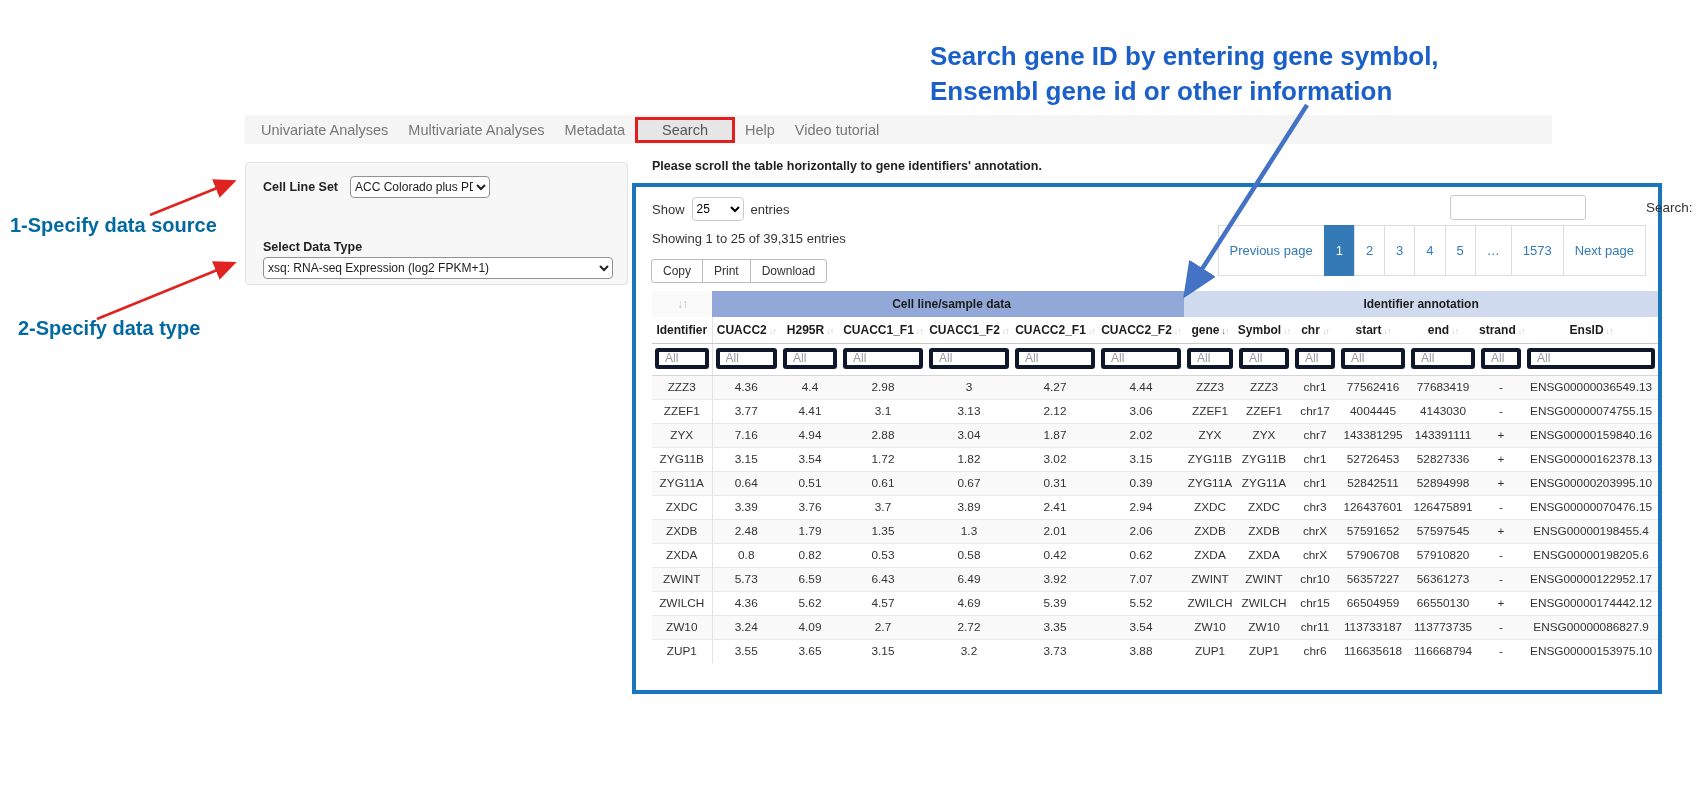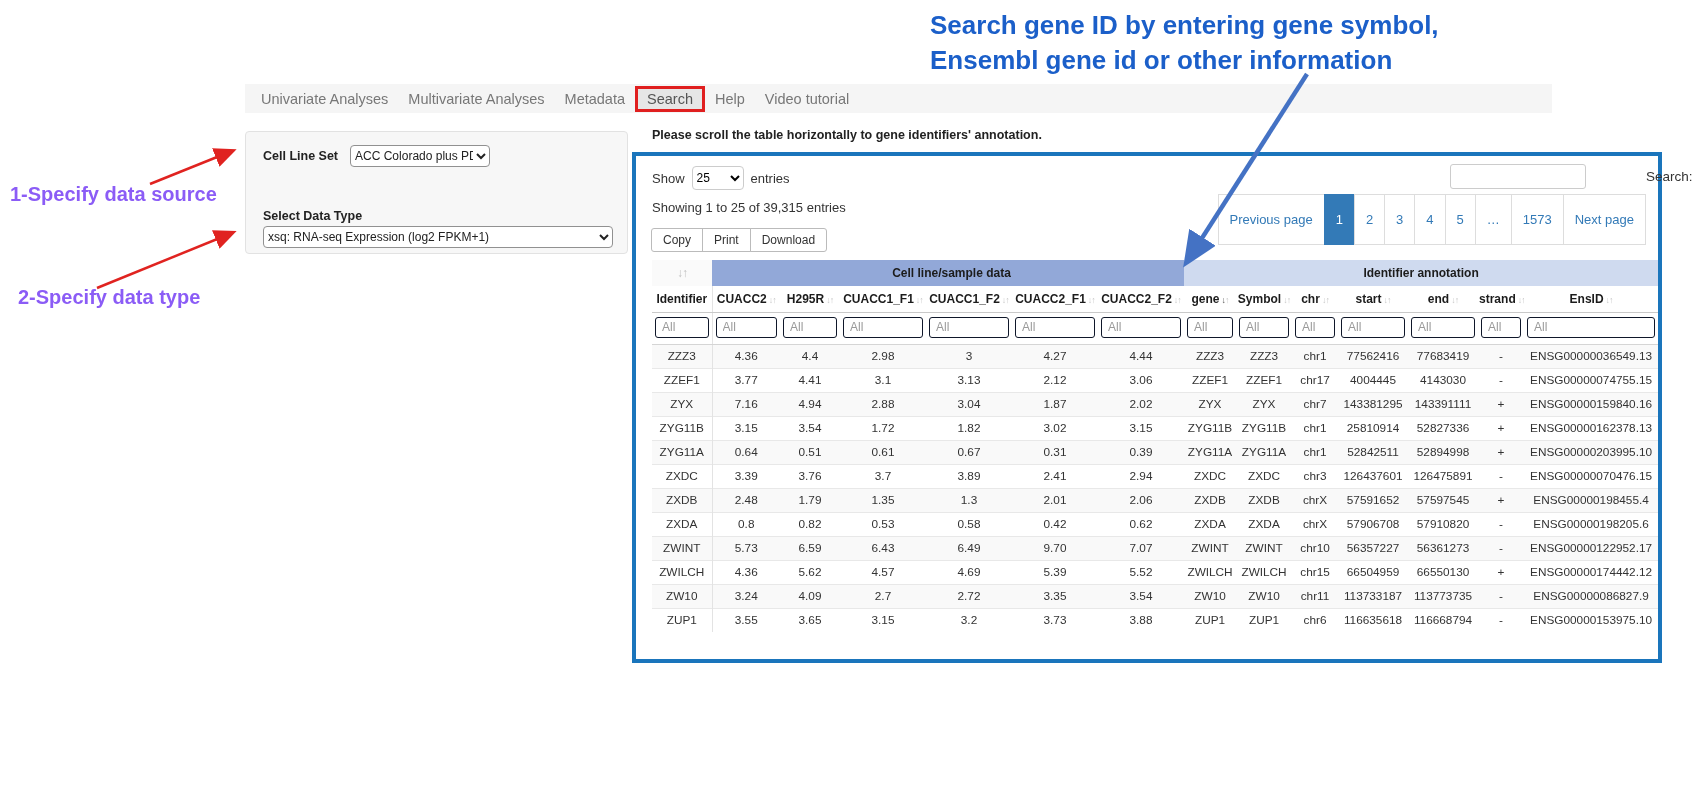--- a/index.html
+++ b/index.html
@@ -1,29 +1,29 @@
 <!DOCTYPE html>
 <html><head>
 <meta charset="utf-8">
 <style>
   * { box-sizing: border-box; }
   body { margin:0; font-family:"Liberation Sans", sans-serif; background:#fff; }
-  .stage { position:relative; width:1695px; height:734px; background:#fff; overflow:hidden; }
+  .stage { position:relative; width:1695px; height:734px; background:#fff; overflow:hidden;margin-top:31px; }
 
   
   .tip-heading { position:absolute; left:930px; top:8px; font-size:26px; font-weight:bold; line-height:35px; color:#1b5fc9; }
-  .red-note { position:absolute; color:#8b5cf6; font-size:20px; font-weight:bold; white-space:nowrap; }
+  .red-note { position:absolute; color:#0369a1; font-size:20px; font-weight:bold; white-space:nowrap; }
   #step1 { left:10px; top:183px; }
   #step2 { left:18px; top:286px; }
   .arrow-layer { position:absolute; left:0; top:0; width:1695px; height:794px; pointer-events:none; }
 
   
   .nav-bar { position:absolute; left:245px; top:84px; width:1307px; height:29px; background:#f5f5f5; display:flex; align-items:center; padding-left:6px; }
   .nav-item { color:#777; font-size:14.5px; padding:2px 10px; cursor:default; }
-  .nav-item.active { border:3px solid #e01f1f; background:#e6e6e6; color:#555; padding:2px 9px; }
+  .nav-item.active { border:3px solid #e01f1f; background:#e6e6e6; color:#555; padding:2px 24px; }
 
   
   .panel { position:absolute; left:245px; top:131px; width:383px; height:123px; background:#f7f7f7; border:1px solid #e2e2e2; border-radius:4px; }
   .panel-label { font-size:12.5px; font-weight:bold; color:#222; }
   .cell-line-row { position:absolute; left:17px; top:13px; display:flex; align-items:center; gap:12px; }
   .panel select { font-size:12px; font-family:"Liberation Sans", sans-serif; height:22px; border:1px solid #919191; border-radius:4px; background:#fff; color:#222; }
   #cellLineSelect { width:140px; }
   .dtype-label { position:absolute; left:17px; top:77px; }
   #dataTypeSelect { position:absolute; left:17px; top:94px; width:350px; }
 
@@ -51,21 +51,21 @@
   .gene-table th, .gene-table td { overflow:hidden; white-space:nowrap; }
   .group-row th { height:26px; font-size:12px; font-weight:bold; color:#1c1c1c; text-align:center; }
   .g-empty { background:#fafafa; }
   .g-dark  { background:#92a8d8;padding-left:8px; }
   .g-light { background:#cfdaef; }
   .head-row th { height:26px; font-size:12px; font-weight:bold; color:#1c1c1c; text-align:center; border-bottom:1px solid #c9c9c9; padding:3px 1px; cursor:pointer; }
   .sort { font-size:9px; color:#c9c9c9; margin-left:2px; letter-spacing:-1px; }
   .sort .dn.on { color:#555; }
   .sort-big { font-size:12px; color:#c0c0c0; letter-spacing:-1px; }
   .filter-row td { padding:4px 3px 6px 3px; border-bottom:1px solid #d5d5d5; }
-  .filter-row input { width:100%; height:21px; border:1px solid #0f172a; border-radius:3px; padding:2px 6px; font-size:12px; color:#555; background:#fff; }
+  .filter-row input { width:100%; height:21px; border:4px solid #0f172a; border-radius:3px; padding:2px 6px; font-size:12px; color:#555; background:#fff; }
   .filter-row input::placeholder { color:#9a9a9a; }
   tbody.rows td { height:24px; font-size:11.8px; color:#333; text-align:center; border-top:1px solid #e8e8e8; padding:2px 1px; }
   tbody.rows tr.odd { background:#f9f9f9; }
   tbody.rows td:first-child, .head-row th:first-child, .filter-row td:first-child { border-right:1px solid #e3e3e3; }
 </style>
 </head>
 <body>
 
 <div class="stage">
 
@@ -240,21 +240,21 @@
             <td>ZYG11B</td>
             <td>3.15</td>
             <td>3.54</td>
             <td>1.72</td>
             <td>1.82</td>
             <td>3.02</td>
             <td>3.15</td>
             <td>ZYG11B</td>
             <td>ZYG11B</td>
             <td>chr1</td>
-            <td>25810914</td>
+            <td>52726453</td>
             <td>52827336</td>
             <td>+</td>
             <td>ENSG00000162378.13</td>
           </tr>
           <tr class="odd">
             <td>ZYG11A</td>
             <td>0.64</td>
             <td>0.51</td>
             <td>0.61</td>
             <td>0.67</td>
@@ -315,21 +315,21 @@
             <td>57910820</td>
             <td>-</td>
             <td>ENSG00000198205.6</td>
           </tr>
           <tr class="odd">
             <td>ZWINT</td>
             <td>5.73</td>
             <td>6.59</td>
             <td>6.43</td>
             <td>6.49</td>
-            <td>9.70</td>
+            <td>3.92</td>
             <td>7.07</td>
             <td>ZWINT</td>
             <td>ZWINT</td>
             <td>chr10</td>
             <td>56357227</td>
             <td>56361273</td>
             <td>-</td>
             <td>ENSG00000122952.17</td>
           </tr>
           <tr class="even">

